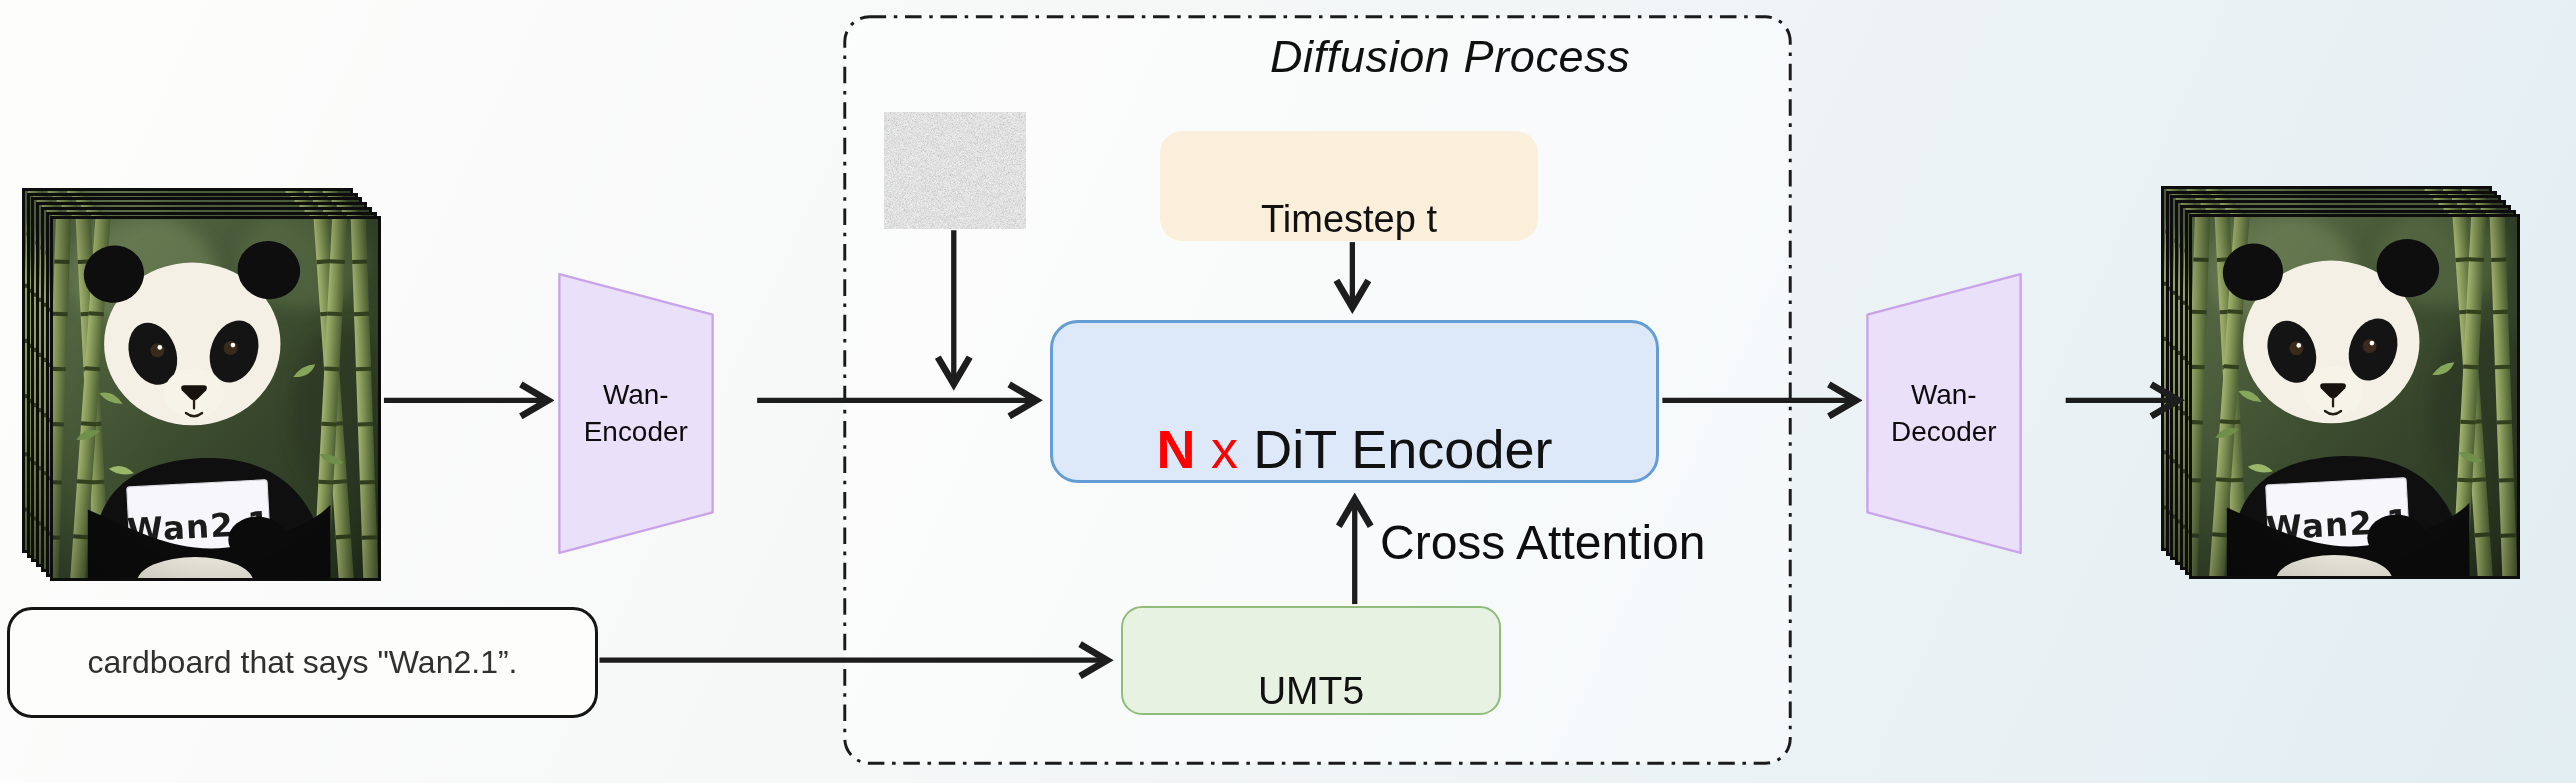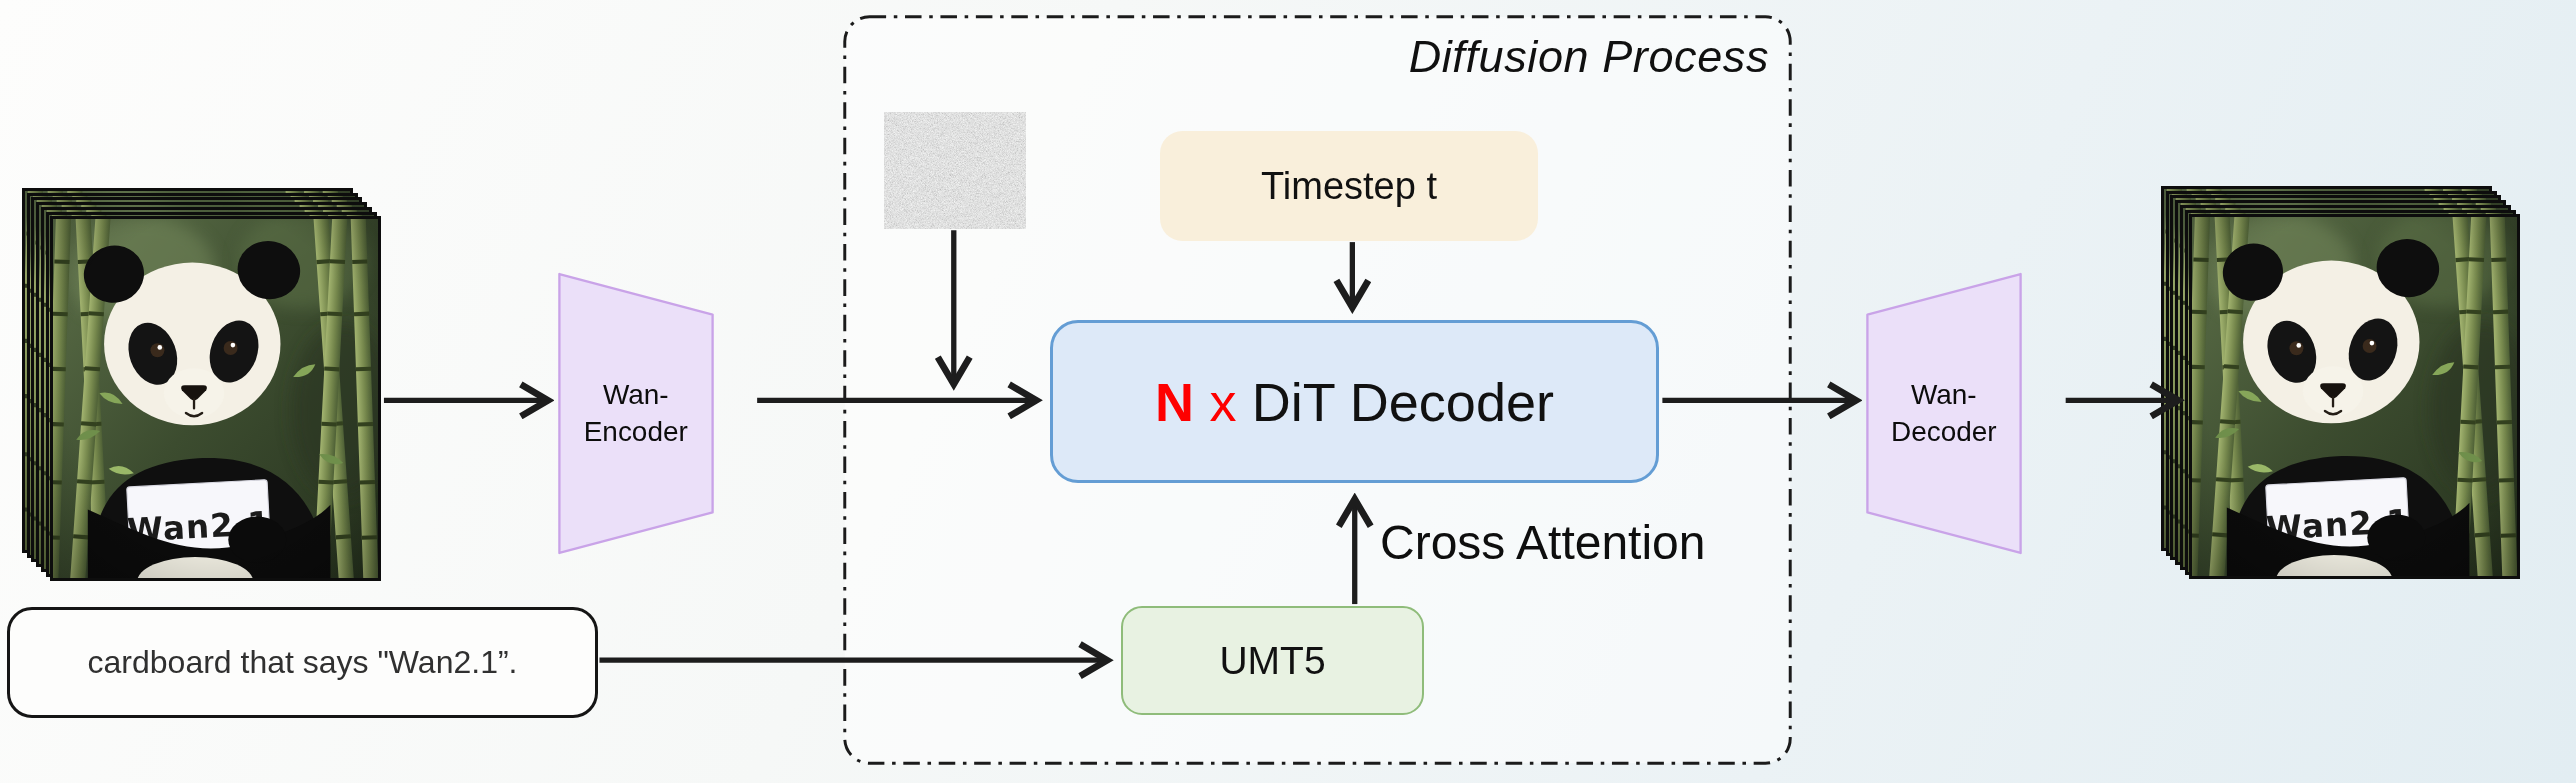--- a/index.html
+++ b/index.html
@@ -23,42 +23,42 @@
   .prompt-box{
     left:7px;top:607px;width:591px;height:111px;
     border:3.5px solid #151515;border-radius:25px;background:#fdfdfc;
     box-sizing:border-box;display:flex;flex-direction:column;justify-content:center;
     text-align:center;color:#303030;font-size:32px;line-height:45px;
   }
 
   
   .diff-box{left:843px;top:15.4px;width:949px;height:750px;}
   .diff-title{
-    left:1270px;top:31px;width:499px;text-align:right;
+    left:1270px;top:31px;width:499px;text-align:left;
     font-size:45px;font-style:italic;color:#101010;letter-spacing:0.6px;
   }
 
   
   .noise{left:884px;top:112px;width:142px;height:117px;}
   .noise svg{display:block;width:100%;height:100%;}
 
   
-  .node{box-sizing:border-box;display:flex;align-items:center;justify-content:center;color:#111;}
+  .node{box-sizing:border-box;display:flex;align-items:flex-end;justify-content:center;color:#111;}
   .timestep{
     left:1160px;top:131px;width:378px;height:110px;border-radius:22.4px;
     background:#f9efdb;font-size:38px;
   }
   .dit{
     left:1050px;top:320px;width:609px;height:163px;border-radius:28px;
     background:#dde9f8;border:3px solid #649dd4;font-size:54px;
   }
   .dit .n{color:#fe0000;font-weight:bold;margin-right:15.4px;}
   .dit .x{color:#fe0000;margin-right:15.4px;}
   .umt5{
-    left:1121px;top:606px;width:303px;height:109px;border-radius:21px;
+    left:1121px;top:606px;width:380px;height:109px;border-radius:21px;
     background:#e8f2e2;border:2.4px solid #8fbc7a;font-size:39px;
   }
   .cross-label{left:1380px;top:515px;font-size:48px;color:#0e0e0e;}
 
   
   .vae{width:156px;height:357px;}
   .vae svg{display:block;width:100%;height:100%;overflow:visible;}
   .vae text{font-family:"Liberation Sans",sans-serif;font-size:60px;fill:#0c0c0c;}
 
   
@@ -265,21 +265,21 @@
     </svg>
 </div>
 
 <div class="abs node timestep">
   <span>Timestep t</span>
 </div>
 
 <div class="abs node dit">
   <span class="n">N</span>
   <span class="x">x</span>
-  <span>DiT Decoder</span>
+  <span>DiT Encoder</span>
 </div>
 
 <div class="abs node umt5">
   <span>UMT5</span>
 </div>
 
 <div class="abs cross-label">Cross Attention</div>
 
 <svg id="wires" class="abs" viewBox="0 0 4362 1326" width="2576" height="783">
   <defs>

